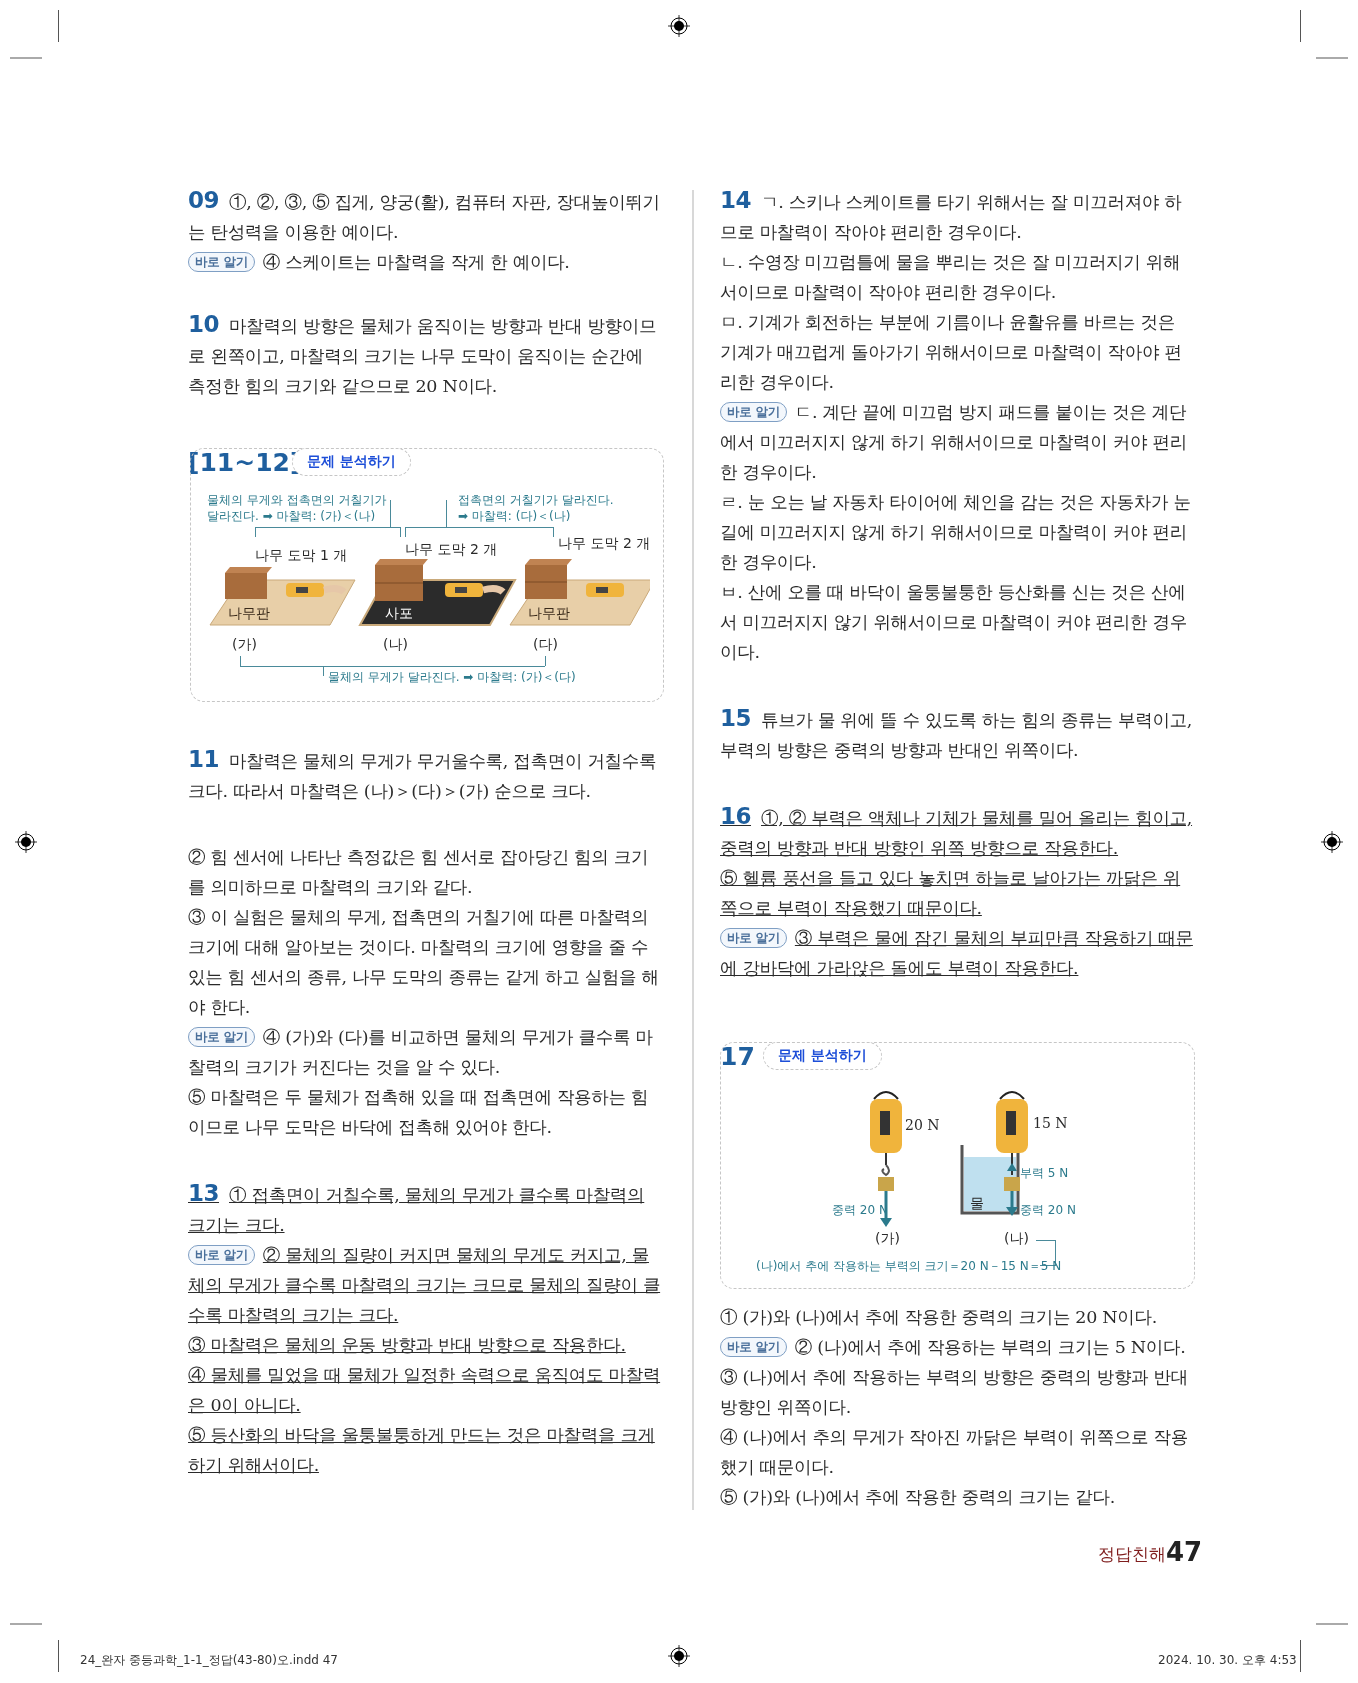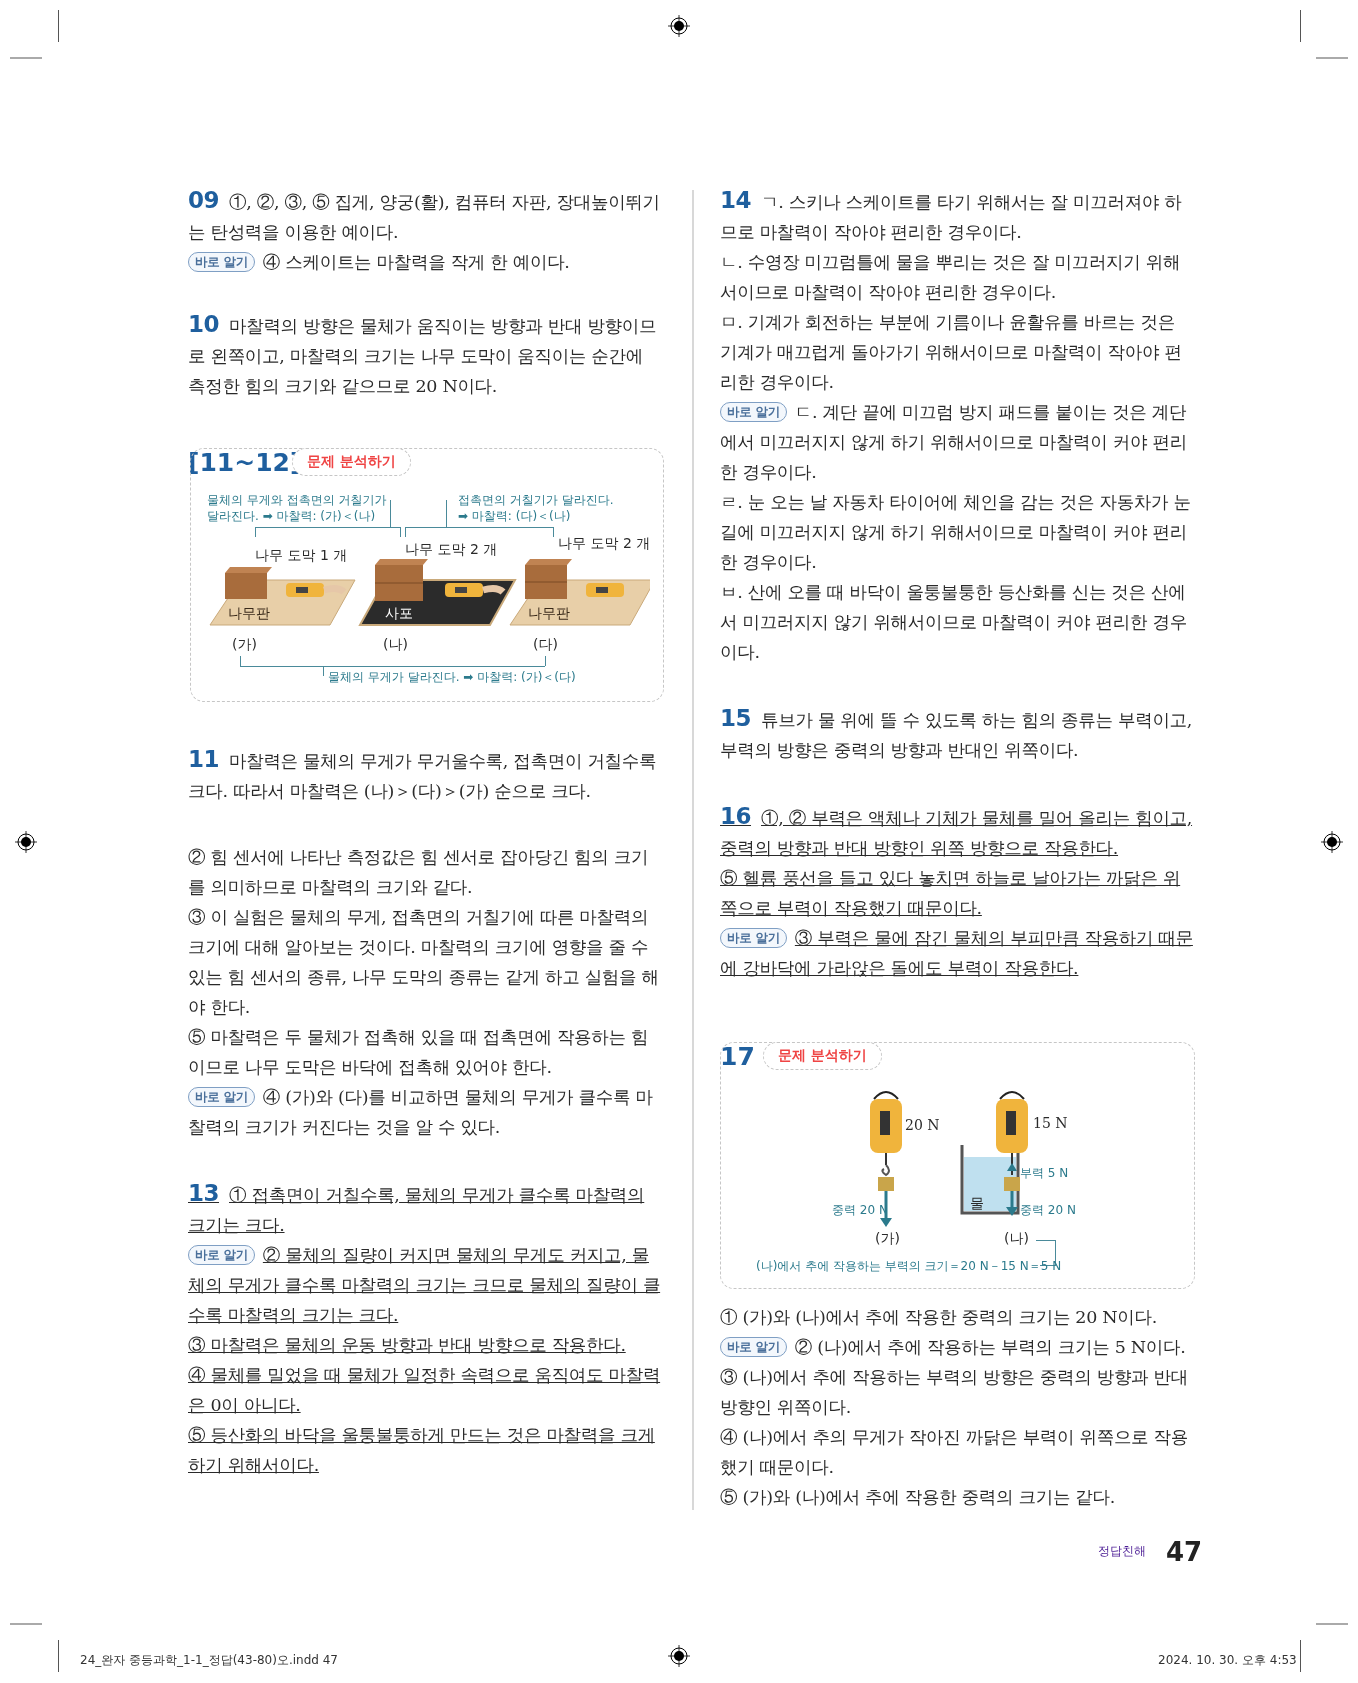--- a/index.html
+++ b/index.html
@@ -14,21 +14,21 @@
   .qnum { font-family:"DejaVu Sans","Liberation Sans",sans-serif; font-weight:bold;
           color:#1f5f9e; font-size:23px; margin-right:10px; letter-spacing:-0.5px; }
   .block { margin-bottom:32px; }
   .badge { display:inline-block; font-family:"DejaVu Sans","Liberation Sans",sans-serif;
            font-size:12.5px; font-weight:bold; color:#4a6f9a; border:1px solid #7f9fc4;
            border-radius:11px; padding:0 6px; line-height:18px; margin-right:8px;
            vertical-align:2px; background:#f3f7fc; }
   .divider { position:absolute; left:692px; top:190px; width:2px; height:1320px; background:#d8d8d8; }
   .analysis-box { position:absolute; border:1.5px dashed #c6c6c6; border-radius:14px; }
   .analysis-tag { position:absolute; font-family:"DejaVu Sans","Liberation Sans",sans-serif;
-                  font-weight:bold; font-size:14px; color:#ef4444; border:1.5px dashed #c6c6c6;
+                  font-weight:bold; font-size:14px; color:#1d4ed8; border:1.5px dashed #c6c6c6;
                   border-radius:14px; padding:4px 14px; background:#fff; }
   .bracket-num { position:absolute; font-family:"DejaVu Sans","Liberation Sans",sans-serif;
                  font-weight:bold; color:#1f5f9e; font-size:25px; }
   .diag-text { position:absolute; font-family:"DejaVu Sans","Liberation Sans",sans-serif;
                color:#2b7a8c; font-size:12px; line-height:16px; white-space:nowrap; }
   .diag-label { position:absolute; font-family:"DejaVu Sans","Liberation Sans",sans-serif;
                 font-size:14px; color:#2a2a2a; white-space:nowrap; }
   .line { position:absolute; background:#4a8a9a; }
   .footer { position:absolute; font-family:"DejaVu Sans","Liberation Sans",sans-serif; font-size:12px; color:#333; }
 </style>
@@ -144,22 +144,22 @@
 <div class="line" style="left:323px;top:666px;width:1px;height:10px;"></div>
 <div class="diag-text" style="left:328px;top:669px;">물체의 무게가 달라진다. ➡ 마찰력: (가)＜(다)</div>
 
 <div class="col" style="left:188px;top:744px;width:475px;">
   <div class="block">
     <p><span class="qnum">11</span><span>마찰력은 물체의 무게가 무거울수록, 접촉면이 거칠수록 크다. 따라서 마찰력은 (나)＞(다)＞(가) 순으로 크다.</span></p>
   </div>
   <div class="block" style="margin-top:36px;">
     <p>② 힘 센서에 나타난 측정값은 힘 센서로 잡아당긴 힘의 크기를 의미하므로 마찰력의 크기와 같다.</p>
     <p>③ 이 실험은 물체의 무게, 접촉면의 거칠기에 따른 마찰력의 크기에 대해 알아보는 것이다. 마찰력의 크기에 영향을 줄 수 있는 힘 센서의 종류, 나무 도막의 종류는 같게 하고 실험을 해야 한다.</p>
+    <p><span class="badge">바로 알기</span><span>④ (가)와 (다)를 비교하면 물체의 무게가 클수록 마찰력의 크기가 커진다는 것을 알 수 있다.</span></p>
     <p>⑤ 마찰력은 두 물체가 접촉해 있을 때 접촉면에 작용하는 힘이므로 나무 도막은 바닥에 접촉해 있어야 한다.</p>
-    <p><span class="badge">바로 알기</span><span>④ (가)와 (다)를 비교하면 물체의 무게가 클수록 마찰력의 크기가 커진다는 것을 알 수 있다.</span></p>
   </div>
   <div class="block" style="margin-top:36px;text-decoration:underline;">
     <p><span class="qnum">13</span><span>① 접촉면이 거칠수록, 물체의 무게가 클수록 마찰력의 크기는 크다.</span></p>
     <p><span class="badge">바로 알기</span><span>② 물체의 질량이 커지면 물체의 무게도 커지고, 물체의 무게가 클수록 마찰력의 크기는 크므로 물체의 질량이 클수록 마찰력의 크기는 크다.</span></p>
     <p>③ 마찰력은 물체의 운동 방향과 반대 방향으로 작용한다.</p>
     <p>④ 물체를 밀었을 때 물체가 일정한 속력으로 움직여도 마찰력은 0이 아니다.</p>
     <p>⑤ 등산화의 바닥을 울퉁불퉁하게 만드는 것은 마찰력을 크게 하기 위해서이다.</p>
   </div>
 </div>
 
@@ -225,17 +225,17 @@
 <div class="col" style="left:720px;top:1302px;width:475px;">
   <div>
     <p>① (가)와 (나)에서 추에 작용한 중력의 크기는 20 N이다.</p>
     <p><span class="badge">바로 알기</span><span>② (나)에서 추에 작용하는 부력의 크기는 5 N이다.</span></p>
     <p>③ (나)에서 추에 작용하는 부력의 방향은 중력의 방향과 반대 방향인 위쪽이다.</p>
     <p>④ (나)에서 추의 무게가 작아진 까닭은 부력이 위쪽으로 작용했기 때문이다.</p>
     <p>⑤ (가)와 (나)에서 추에 작용한 중력의 크기는 같다.</p>
   </div>
 </div>
 
-<div class="abs" style="left:1098px;top:1543px;font-family:'DejaVu Sans',sans-serif;font-size:12px;color:#4c1d95;">정답친해</div>
+<div class="abs" style="left:1098px;top:1543px;font-family:'DejaVu Sans',sans-serif;font-size:17px;color:#7f1d1d;">정답친해</div>
 <div class="abs" style="left:1166px;top:1530px;font-family:'DejaVu Sans',sans-serif;font-weight:bold;font-size:26px;color:#222;margin-top:7px;">47</div>
 
 <div class="footer" style="left:80px;top:1652px;">24_완자 중등과학_1-1_정답(43-80)오.indd   47</div>
 <div class="footer" style="left:1158px;top:1652px;">2024. 10. 30.   오후 4:53</div>
 
 </body></html>

